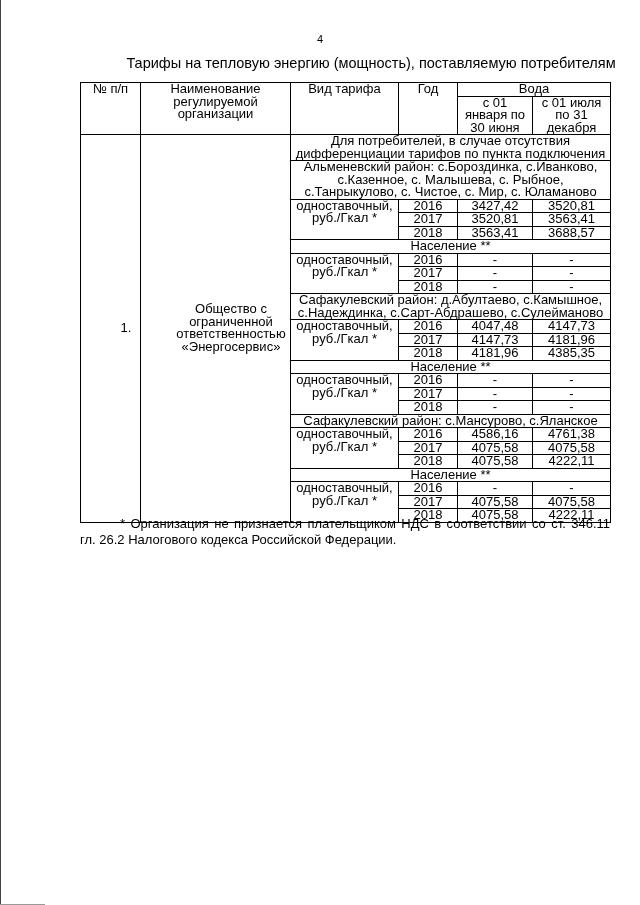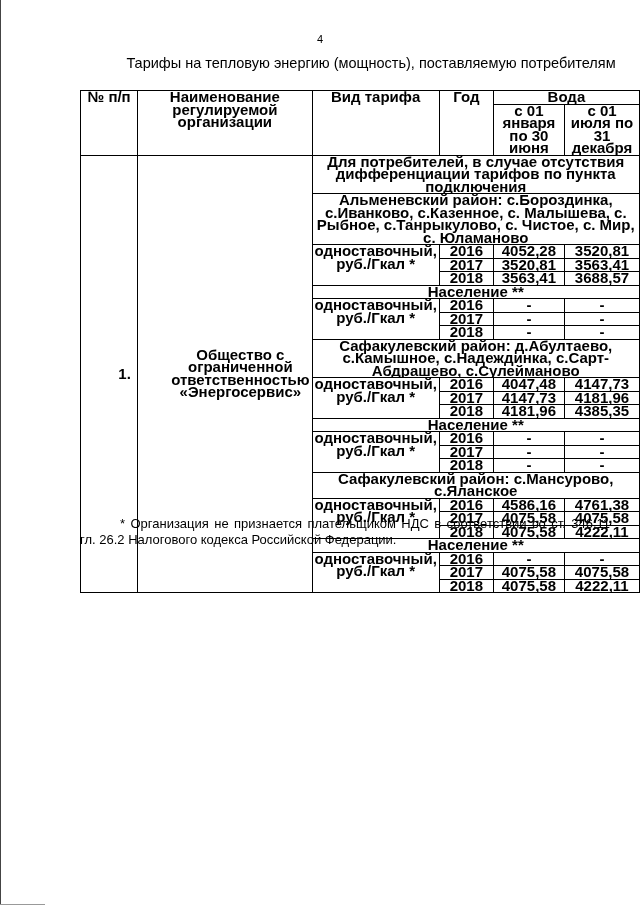--- a/index.html
+++ b/index.html
@@ -2,21 +2,21 @@
 <html><head>
 <meta charset="utf-8">
 <style>
   html, body { margin: 0; padding: 0; background: #ffffff; }
   body { width: 640px; height: 905px; position: relative; overflow: hidden;
          font-family: "Liberation Sans", sans-serif; color: #000; }
   .edge-left { position: absolute; left: 0; top: 0; width: 1px; height: 905px; background: #444; }
   .edge-bottom { position: absolute; left: 0; bottom: 0; width: 45px; height: 1px; background: #999; }
   .page-num { position: absolute; top: 33px; left: 0; width: 640px; text-align: center; font-size: 11px; }
   .title { position: absolute; top: 55px; left: 0; width: 640px; text-align: center; font-size: 14.5px; padding-left: 40px; box-sizing: border-box; margin-left: 31px; }
-  table.tariffs { position: absolute; left: 80px; top: 90px; border-collapse: collapse; font-size: 15px; line-height: 12.5px; table-layout: fixed; font-weight: bold; }
+  table.tariffs { position: absolute; left: 80px; top: 82px; border-collapse: collapse; font-size: 13px; line-height: 12.5px; table-layout: fixed; }
   table.tariffs td { border: 1px solid #000; padding: 0 2px; text-align: center; vertical-align: top; overflow: hidden; }
   table.tariffs td.vmid { vertical-align: middle; }
   table.tariffs td.dark-bottom { border-bottom: 1.5px solid #000; padding-left: 33px; }
   .notes { position: absolute; left: 80px; top: 516px; width: 530px; font-size: 13px; line-height: 15.5px; text-align: justify; }
   .notes p { margin: 0; text-indent: 40px; }
 </style>
 </head>
 <body>
 
 <div class="edge-left"></div>
@@ -50,21 +50,21 @@
         <td rowspan="25" class="vmid dark-bottom">1.</td>
         <td rowspan="25" class="vmid dark-bottom">Общество с ограниченной ответственностью «Энергосервис»</td>
         <td colspan="4">Для потребителей, в случае отсутствия дифференциации тарифов по пункта подключения</td>
       </tr>
       <tr>
         <td colspan="4">Альменевский район: с.Бороздинка, с.Иванково, с.Казенное, с. Малышева, с. Рыбное, с.Танрыкулово, с. Чистое, с. Мир, с. Юламаново</td>
       </tr>
       <tr>
         <td rowspan="3">одноставочный, руб./Гкал *</td>
         <td>2016</td>
-        <td>4052,28</td>
+        <td>3427,42</td>
         <td>3520,81</td>
       </tr>
       <tr>
         <td>2017</td>
         <td>3520,81</td>
         <td>3563,41</td>
       </tr>
       <tr>
         <td>2018</td>
         <td>3563,41</td>

